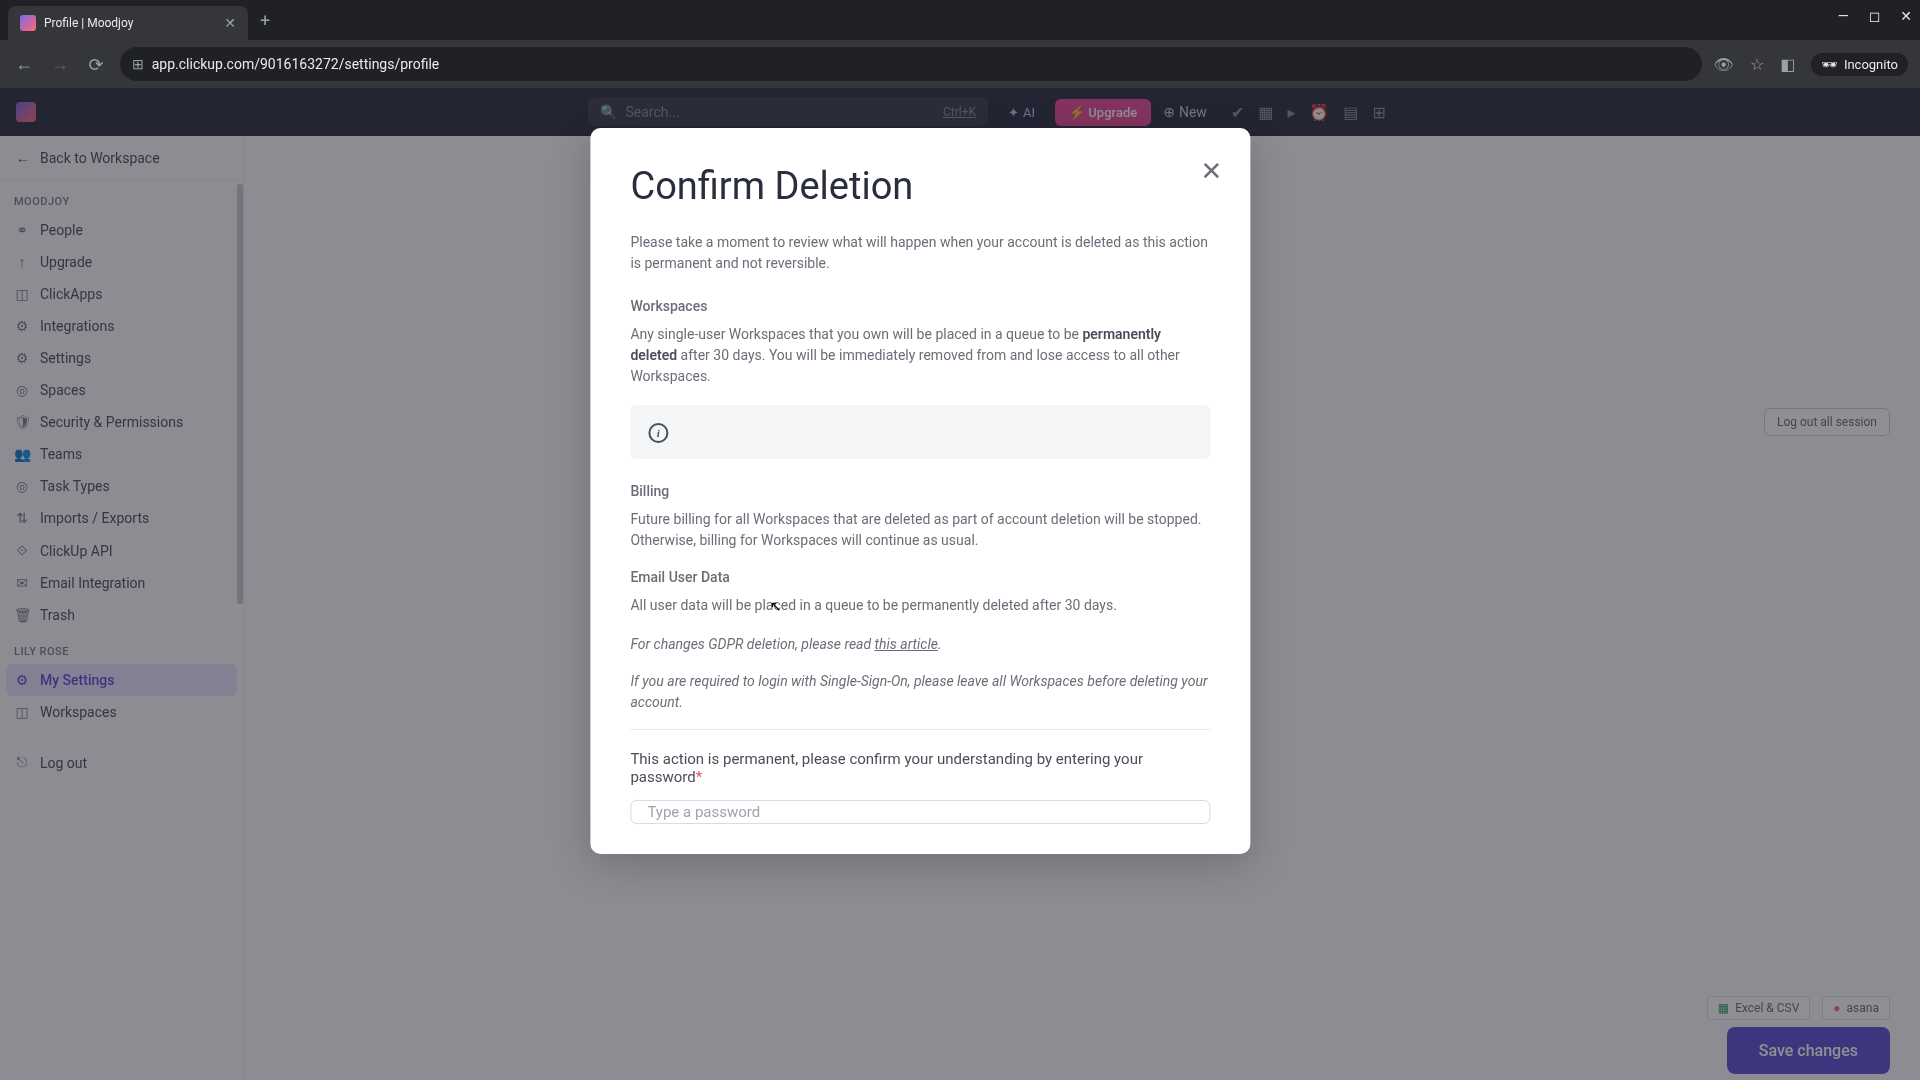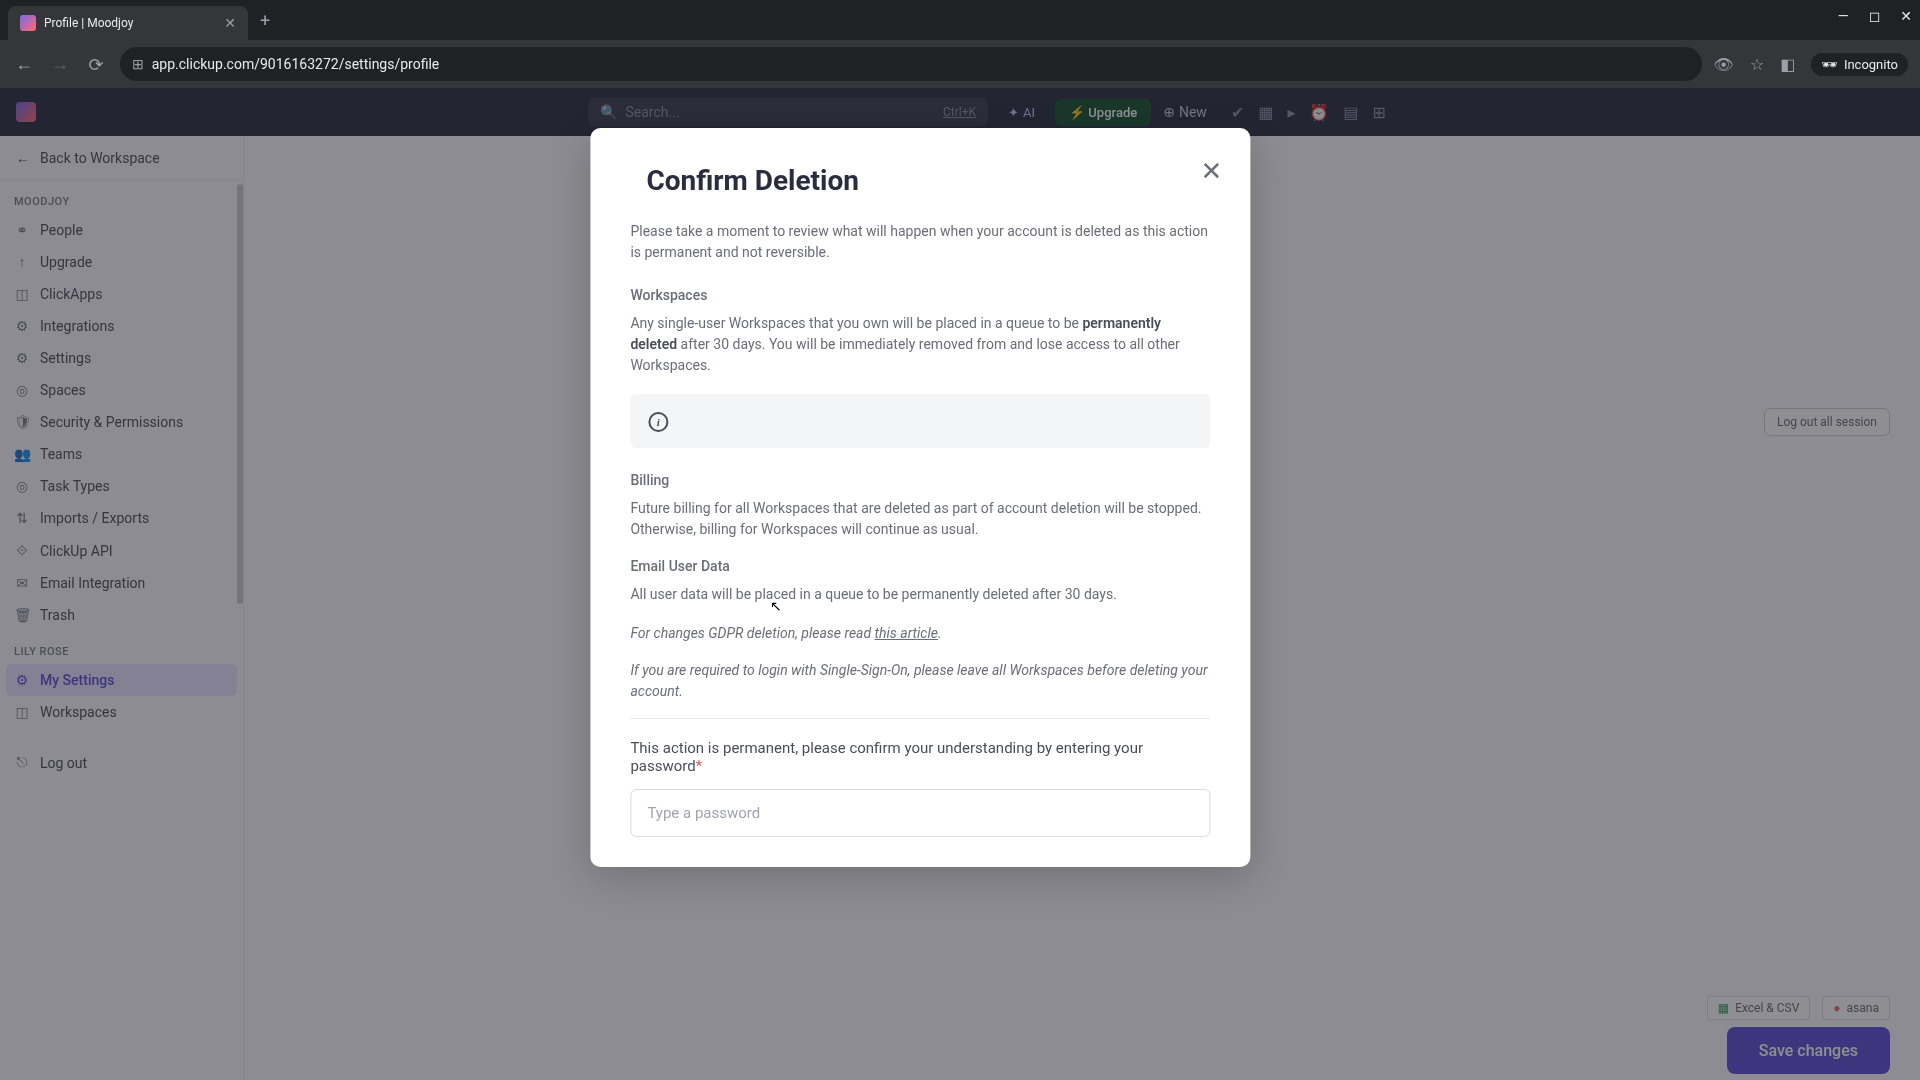--- a/index.html
+++ b/index.html
@@ -25,21 +25,21 @@
 
 
 .app { position: relative; height: calc(100% - 88px); background: #fafbfc; }
 .app-overlay { position: absolute; inset: 0; background: rgba(30,30,40,0.5); z-index: 5; }
 
 .app-topbar { height: 48px; background: #2a2d3e; display: flex; align-items: center; padding: 0 16px; gap: 12px; position: relative; z-index: 1; }
 .app-logo { width: 20px; height: 20px; background: linear-gradient(135deg, #7b68ee, #ff6b6b); border-radius: 4px; }
 .search-box { margin-left: 540px; background: #3a3d4e; border-radius: 6px; padding: 6px 12px; display: flex; align-items: center; gap: 8px; width: 400px; color: #8a8fa3; font-size: 14px; }
 .search-box .kbd { margin-left: auto; font-size: 12px; text-decoration: underline; }
 .ai-btn { color: #c8c0ff; font-size: 13px; display: flex; align-items: center; gap: 4px; padding: 4px 8px; }
-.upgrade-btn { background: #14532d; color: #fff; padding: 6px 14px; border-radius: 6px; font-size: 13px; font-weight: 500; }
+.upgrade-btn { background: #ec4899; color: #fff; padding: 6px 14px; border-radius: 6px; font-size: 13px; font-weight: 500; }
 .topbar-btn { color: #c8ccd8; font-size: 14px; display: flex; align-items: center; gap: 4px; }
 .topbar-icons { display: flex; gap: 14px; margin-left: 12px; color: #8a8fa3; }
 
 
 .sidebar { position: absolute; left: 0; top: 48px; width: 244px; height: calc(100% - 48px); background: #fafbfc; border-right: 1px solid #e8eaed; z-index: 2; overflow-y: auto; }
 .back-link { padding: 14px 16px; display: flex; align-items: center; gap: 10px; color: #4a4e5a; font-size: 14px; border-bottom: 1px solid #eee; }
 .sidebar-scroll { position: absolute; right: 0; top: 48px; width: 6px; height: 420px; background: #c8ccd0; border-radius: 3px; }
 .section-label { padding: 14px 14px 6px; font-size: 11px; letter-spacing: 0.5px; color: #787c87; font-weight: 500; }
 .nav-item { padding: 8px 14px; display: flex; align-items: center; gap: 10px; color: #4a4e5a; font-size: 14px; cursor: pointer; }
 .nav-item.active { background: #e8e4ff; color: #5d4fd6; font-weight: 500; border-radius: 6px; margin: 0 6px; padding: 8px 8px; }
@@ -49,35 +49,35 @@
 
 .bg-content { position: absolute; left: 244px; top: 48px; right: 0; padding: 40px; color: #787c87; font-size: 14px; z-index: 1; }
 .bg-right-badges { position: absolute; right: 30px; bottom: 60px; display: flex; gap: 12px; z-index: 1; }
 .badge-pill { background: #fff; border: 1px solid #e0e0e0; padding: 4px 10px; border-radius: 4px; font-size: 12px; color: #6a6e78; display: flex; gap: 6px; align-items: center; }
 .save-btn { position: absolute; right: 30px; bottom: 6px; background: #5d4fd6; color: #fff; padding: 14px 32px; border-radius: 8px; font-size: 16px; font-weight: 500; z-index: 1; }
 .logout-all { position: absolute; right: 30px; top: 320px; border: 1px solid #d0d0d0; background: #fff; padding: 6px 12px; border-radius: 6px; font-size: 12px; color: #6a6e78; z-index: 1; }
 
 
 .modal { position: absolute; left: 50%; top: 40px; transform: translateX(-56%); width: 660px; background: #fff; border-radius: 10px; z-index: 10; padding: 36px 40px 30px; box-shadow: 0 10px 40px rgba(0,0,0,0.2); }
 .modal-close { position: absolute; right: 28px; top: 28px; font-size: 26px; color: #6a6e78; cursor: pointer; font-weight: 300; }
-.modal-title { font-size: 28px; font-weight: 700; color: #2a2d3e; margin-bottom: 24px; margin-left: 16px; }
+.modal-title { font-size: 38px; font-weight: 400; color: #2a2d3e; margin-bottom: 24px; }
 .modal-intro { color: #6a6e78; font-size: 14px; line-height: 1.5; margin-bottom: 24px; }
 .modal-section-h { color: #6a6e78; font-size: 14px; font-weight: 500; margin-bottom: 10px; }
 .modal-text { color: #6a6e78; font-size: 14px; line-height: 1.5; margin-bottom: 18px; }
 .modal-text strong { color: #4a4e5a; font-weight: 600; }
 .info-box { background: #f4f5f7; border-radius: 6px; padding: 16px 18px; display: flex; gap: 14px; margin-bottom: 24px; }
 .info-icon { width: 20px; height: 20px; border: 2px solid #4a4e5a; border-radius: 50%; display: flex; align-items: center; justify-content: center; font-size: 11px; font-weight: bold; color: #4a4e5a; flex-shrink: 0; margin-top: 2px; font-style: italic; font-family: Georgia, serif; }
 .info-text { color: #5a5e6a; font-size: 13px; line-height: 1.5; }
 .info-text a { color: #5a5e6a; text-decoration: underline; }
 .modal-italic { font-style: italic; color: #6a6e78; font-size: 14px; line-height: 1.5; margin-bottom: 16px; }
 .modal-italic a { text-decoration: underline; }
 .modal-divider { height: 1px; background: #e8eaed; margin: 10px 0 20px; }
 .confirm-label { color: #4a4e5a; font-size: 15px; margin-bottom: 14px; }
 .confirm-label .req { color: #e05555; }
-.pwd-input { width: 100%; border: 1px solid #d8dbe0; border-radius: 6px; padding: 14px 16px; font-size: 15px; color: #4a4e5a; }
+.pwd-input { width: 100%; border: 1px solid #d8dbe0; border-radius: 6px; padding: 2px 16px; font-size: 15px; color: #4a4e5a; }
 .pwd-input::placeholder { color: #a0a4b0; }
 
 .cursor { position: absolute; z-index: 20; font-size: 14px; color: #000; }
 </style>
 </head>
 <body>
 
 <div class="browser-tabs">
   <div class="tab">
     <span class="tab-favicon"></span>

